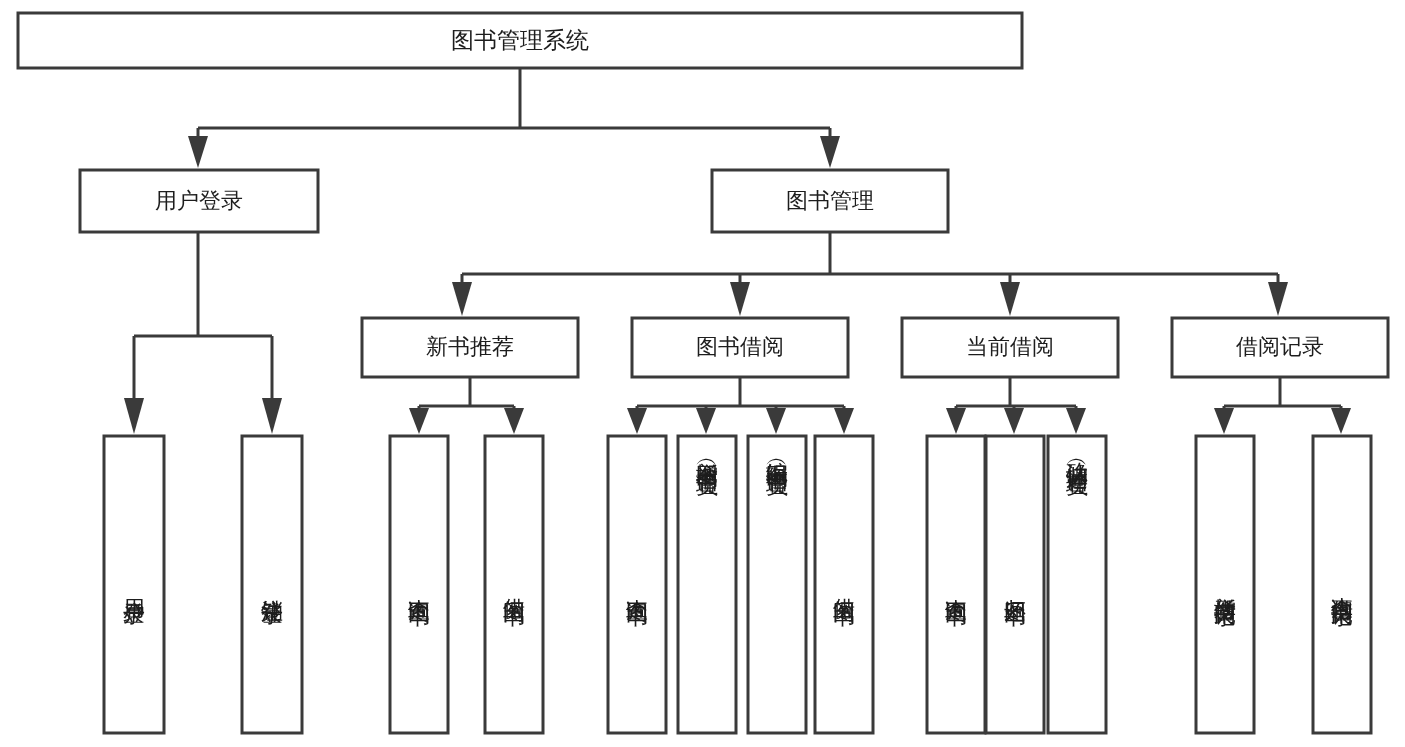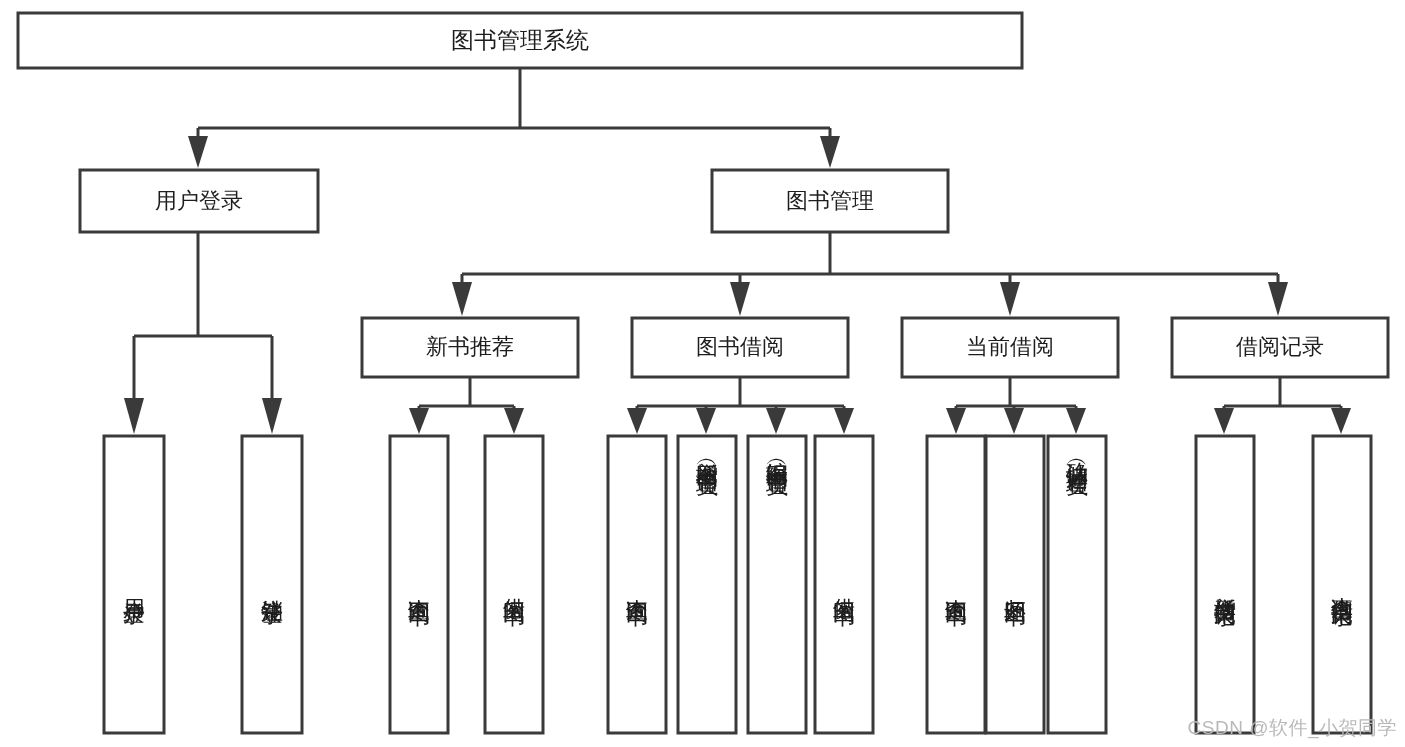--- a/index.html
+++ b/index.html
@@ -249,14 +249,13 @@
   <div class="vlabel-wrap" style="left:1048px; top:444px; width:58px; height:285px;">
     <span class="vlabel">确认归还（管理员）</span>
   </div>
   <div class="vlabel-wrap" style="left:1196px; top:436px; width:58px; height:297px; align-items:center;">
     <span class="vlabel">新增借阅记录</span>
   </div>
   <div class="vlabel-wrap" style="left:1313px; top:436px; width:58px; height:297px; align-items:center;">
     <span class="vlabel">查询借阅记录</span>
   </div>
 
-  <div class="watermark">CSDN @软件_小贺同学</div>
 </div>
 
 </body></html>

